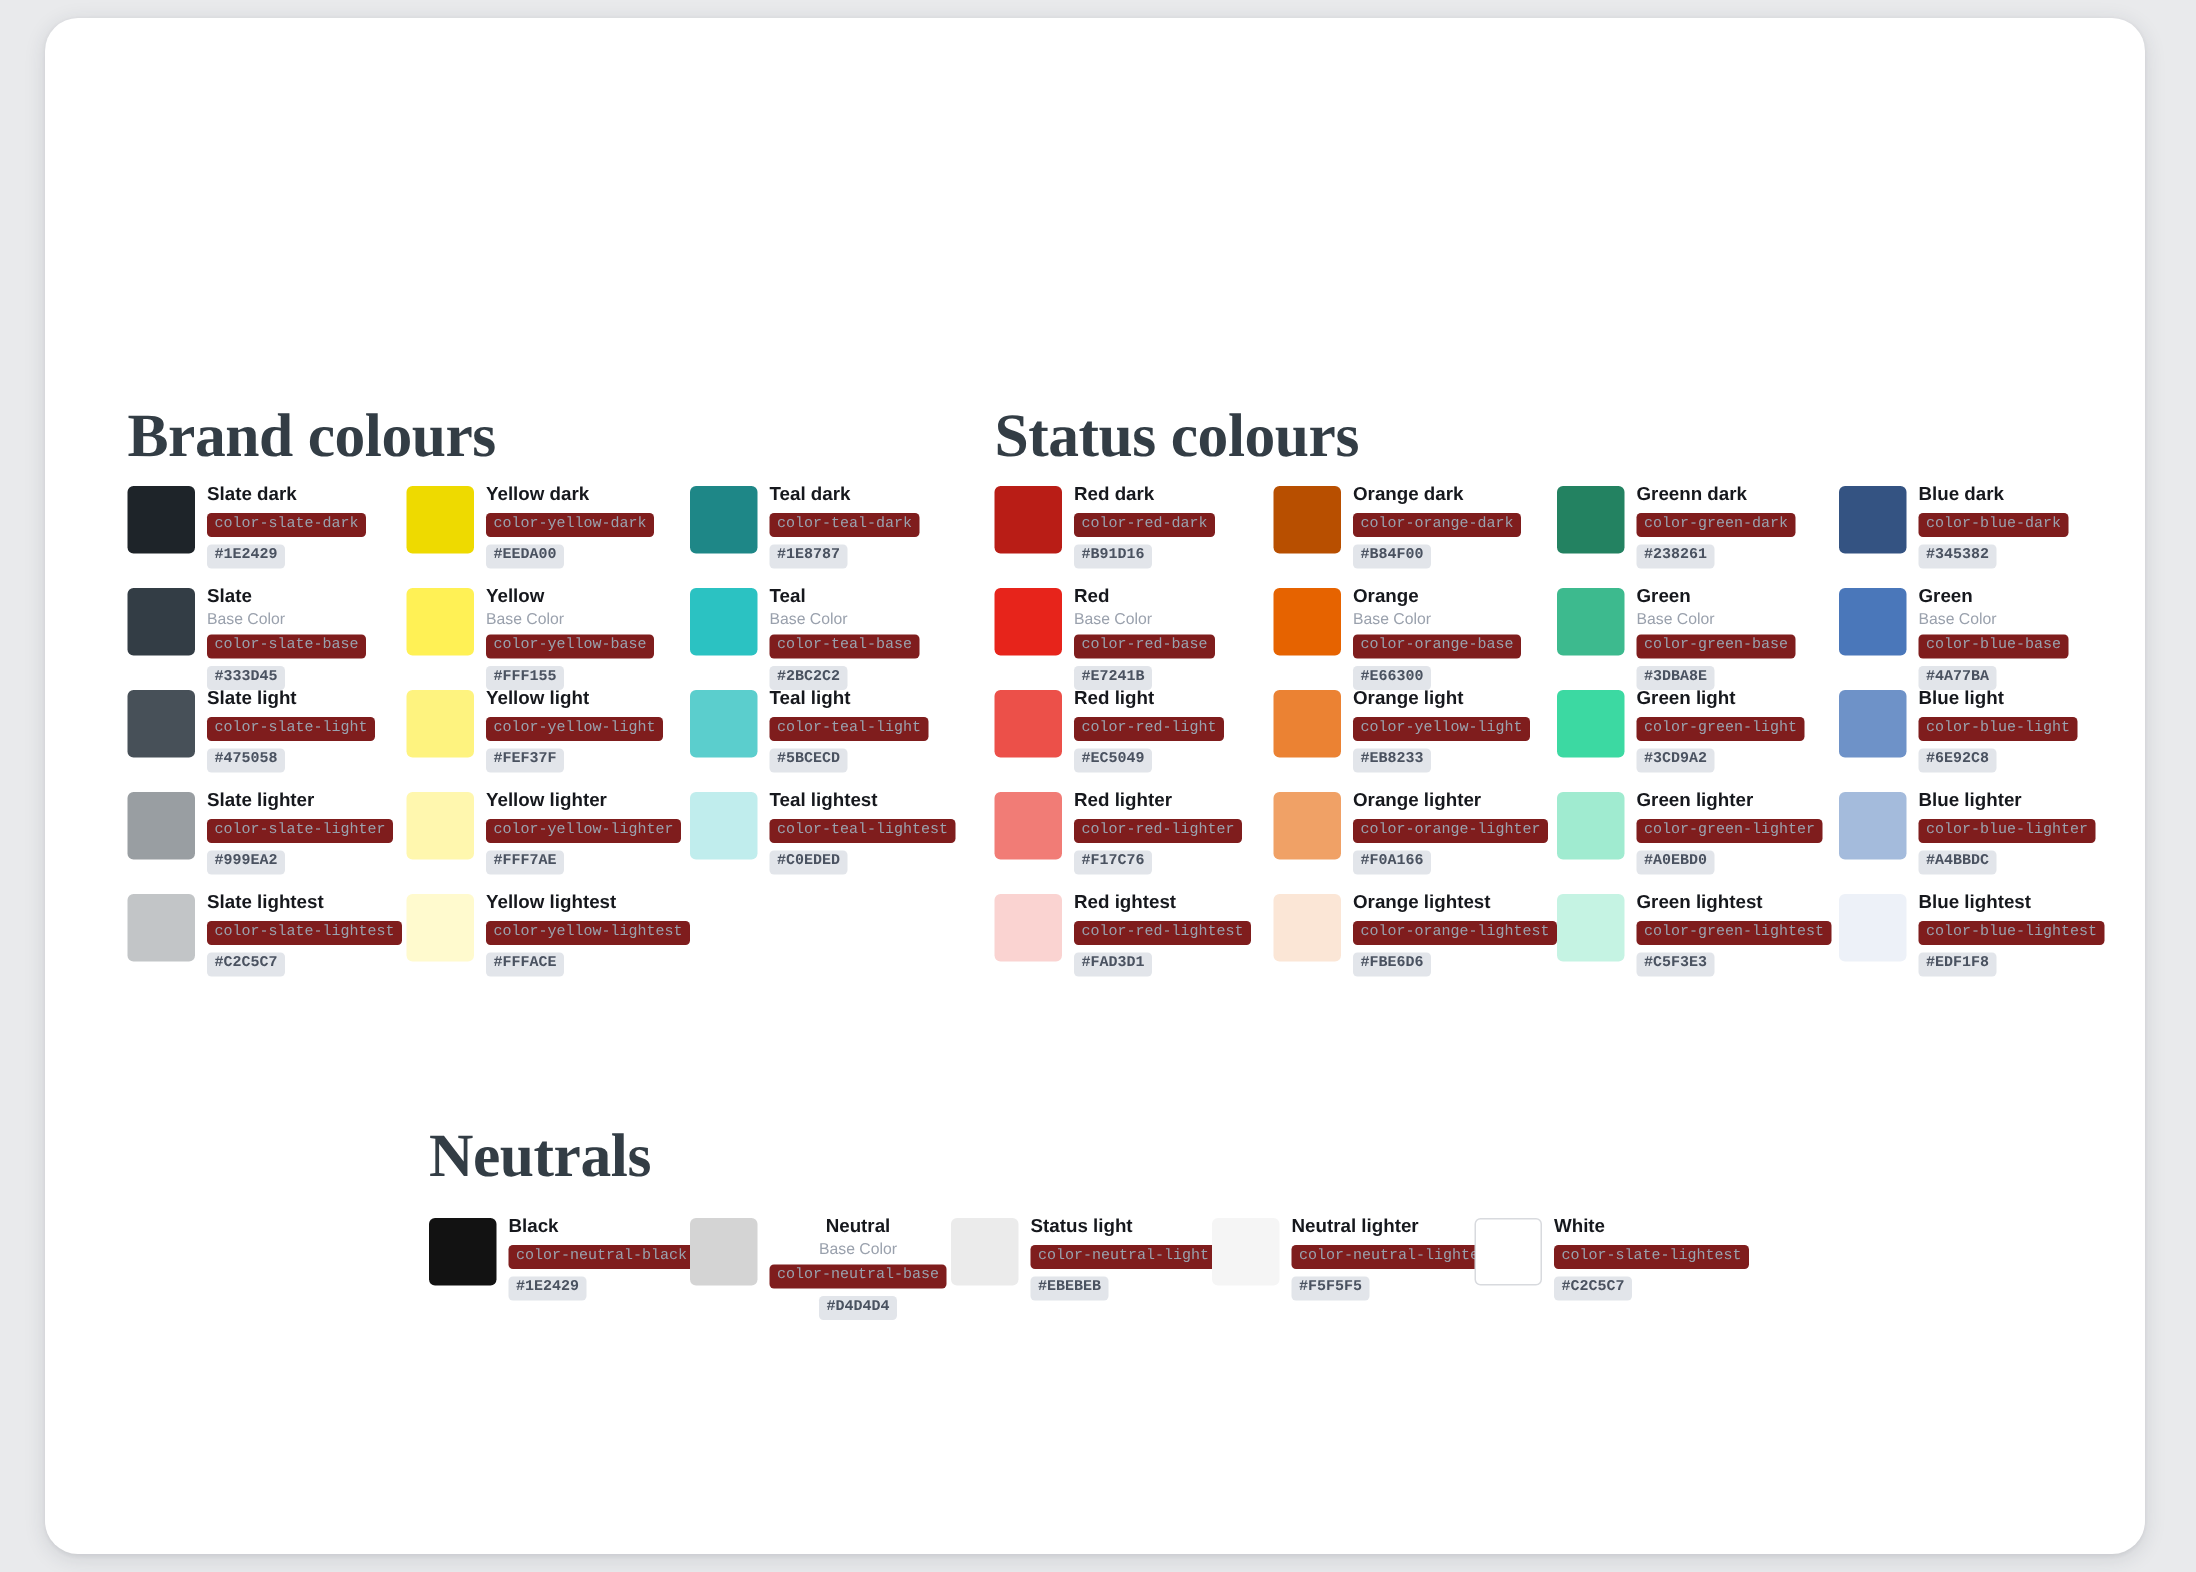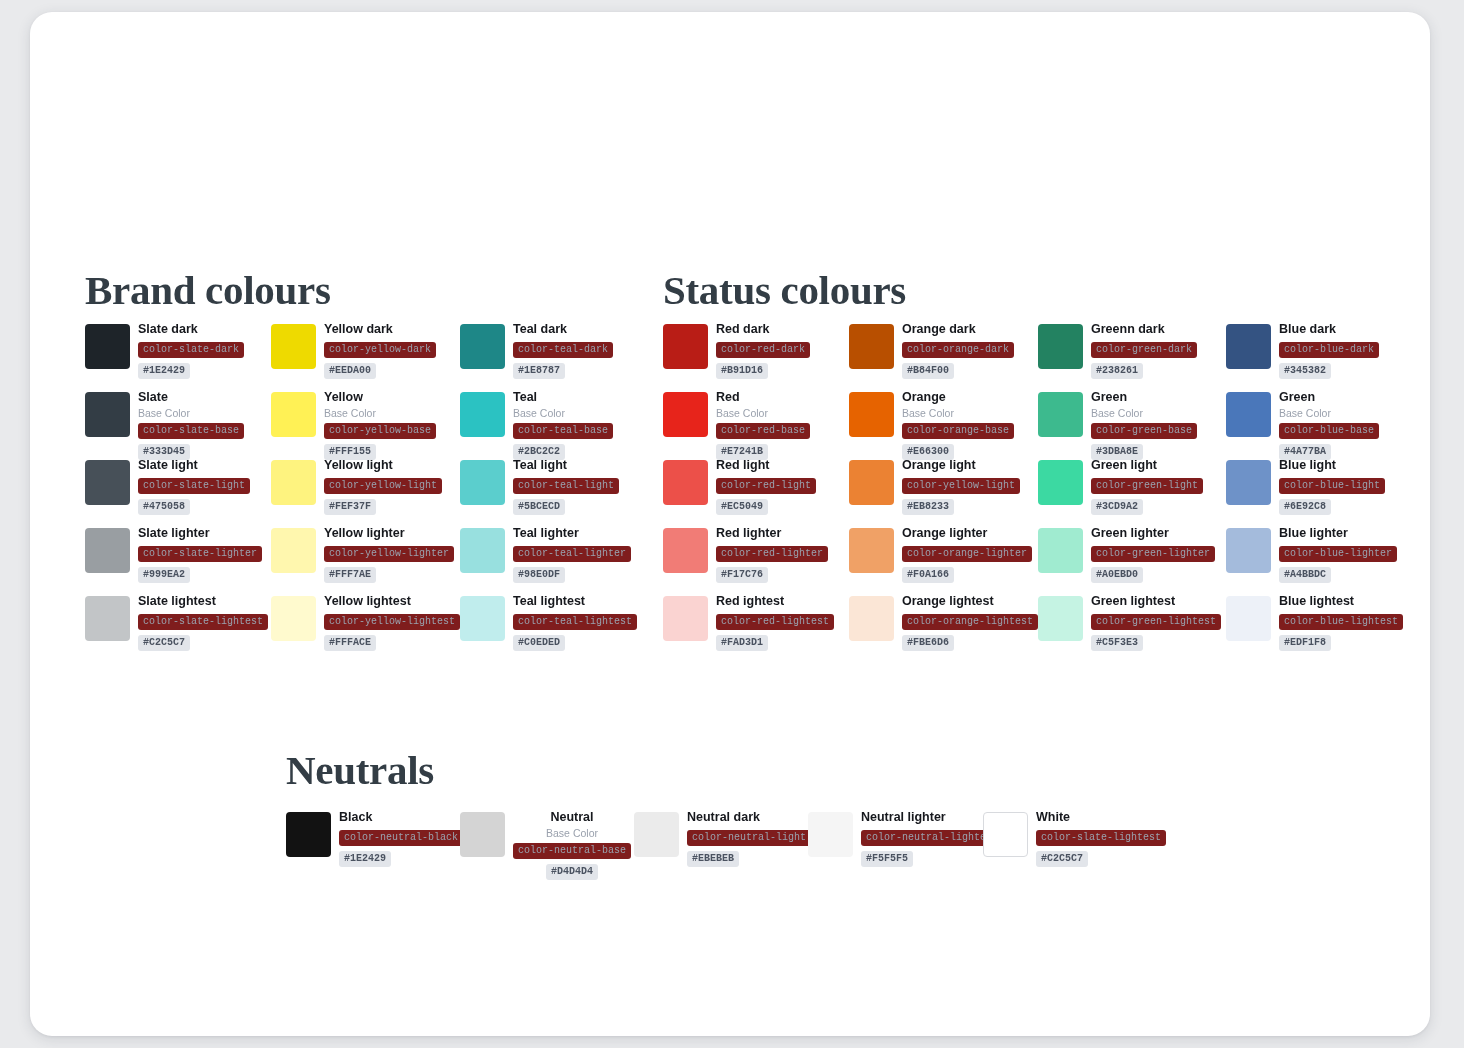--- a/index.html
+++ b/index.html
@@ -243,28 +243,20 @@
           </div>
           <div class="swatch-row">
             <div class="chip" style="background: rgb(91, 206, 205);"></div>
             <div class="info">
               <div class="name">Teal light</div>
               <div class="tokenwrap"><span class="token">color-teal-light</span></div>
               <div class="hexwrap"><span class="hex">#5BCECD</span></div>
             </div>
           </div>
           <div class="swatch-row">
-            <div class="chip" style="background: rgb(152, 224, 223);"></div>
-            <div class="info">
-              <div class="name">Teal lighter</div>
-              <div class="tokenwrap"><span class="token">color-teal-lighter</span></div>
-              <div class="hexwrap"><span class="hex">#98E0DF</span></div>
-            </div>
-          </div>
-          <div class="swatch-row">
             <div class="chip" style="background: rgb(192, 237, 237);"></div>
             <div class="info">
               <div class="name">Teal lightest</div>
               <div class="tokenwrap"><span class="token">color-teal-lightest</span></div>
               <div class="hexwrap"><span class="hex">#C0EDED</span></div>
             </div>
           </div>
         </div>
       </div>
 
@@ -464,21 +456,21 @@
               <div class="base-label">Base Color</div>
               <div class="tokenwrap"><span class="token">color-neutral-base</span></div>
               <div class="hexwrap"><span class="hex">#D4D4D4</span></div>
             </div>
           </div>
         </div>
         <div class="n-col n2">
           <div class="swatch-row">
             <div class="chip" style="background: rgb(235, 235, 235);"></div>
             <div class="info">
-              <div class="name">Neutral dark</div>
+              <div class="name">Status light</div>
               <div class="tokenwrap"><span class="token">color-neutral-light</span></div>
               <div class="hexwrap"><span class="hex">#EBEBEB</span></div>
             </div>
           </div>
         </div>
         <div class="n-col n3">
           <div class="swatch-row">
             <div class="chip" style="background: rgb(245, 245, 245);"></div>
             <div class="info">
               <div class="name">Neutral lighter</div>

